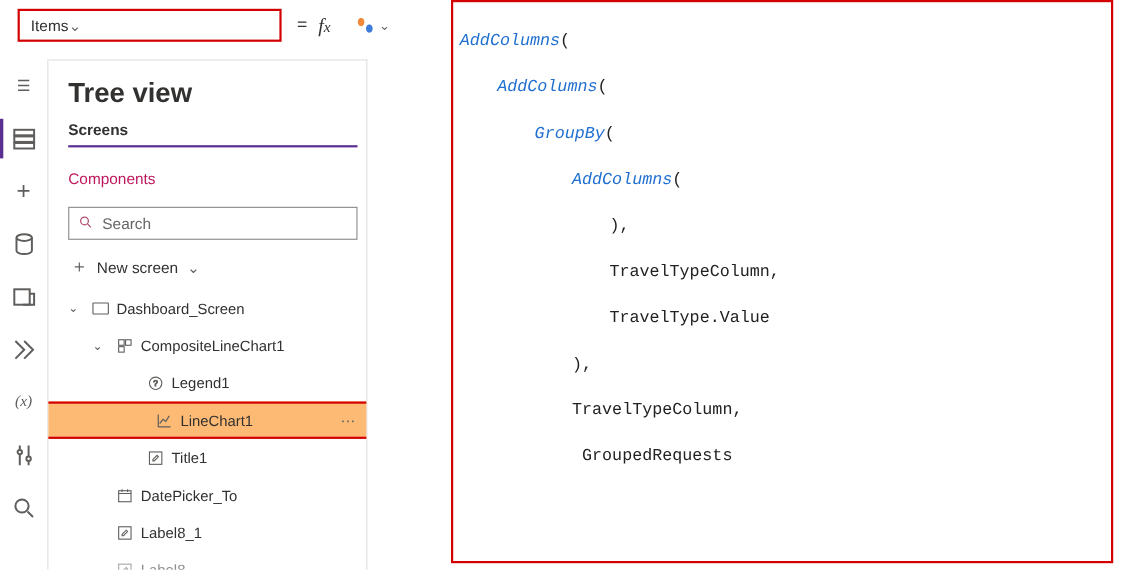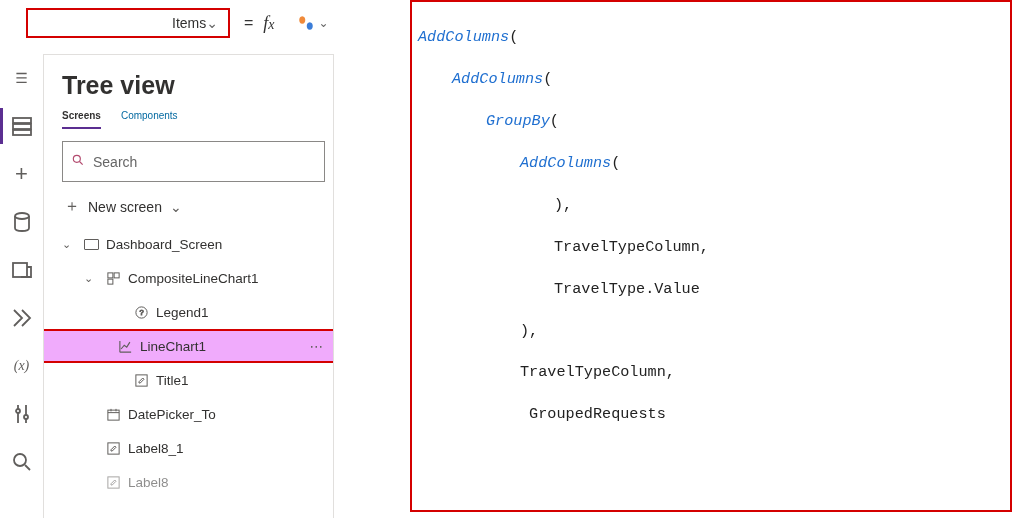--- a/index.html
+++ b/index.html
@@ -15,28 +15,28 @@
   }
   .top-bar {
     position: absolute;
     top: 0; left: 0; right: 0;
     height: 46px;
     display: flex;
     align-items: center;
     padding: 6px 10px;
   }
   .prop-dropdown {
-    width: 204px;
+    width: 240px;
     height: 30px;
     border: 2px solid #d40000;
     display: flex;
     align-items: center;
-    justify-content: flex-end;
+    justify-content: flex-start;
     padding: 0 10px;
-    margin-left: 16px;
+    margin-left: 6px;
     background: #fff;
   }
   .prop-dropdown .chev {
     color: #666;
   }
   .eq { margin: 0 10px 0 14px; color:#333; font-size:16px;}
   .fx { font-style: italic; font-family: "Times New Roman", serif; font-size: 18px; color:#333; margin-right:10px;}
   .copilot-icon {
     width:18px; height:18px;
     display:inline-block;
@@ -92,26 +92,26 @@
   }
   .tree-panel {
     position:absolute;
     top:54px; left:44px;
     width:290px; height:464px;
     border-top:1px solid #e1dfdd;
     border-right:1px solid #e1dfdd;
     padding:16px 8px 0 18px;
   }
   .tree-title { font-size:25px; font-weight:600; margin-bottom:10px;}
-  .tabs { display:flex; gap:20px; font-size:10px; margin-bottom:12px;}
-  .tab { padding-bottom:6px; color:#0369a1; cursor:pointer;}
+  .tabs { display:flex; gap:20px; font-size:14px; margin-bottom:12px;flex-direction:column;}
+  .tab { padding-bottom:6px; color:#be185d; cursor:pointer;}
   .tab.active { color:#323130; font-weight:600; border-bottom:2px solid #5b2e91;}
   .search-box {
     border:1px solid #8a8886;
-    height:41px; display:flex; align-items:center;
+    height:30px; display:flex; align-items:center;
     padding:0 8px; margin-bottom:10px; color:#666;
   }
   .search-box .mag { color:#b34b6f; margin-right:8px;}
   .newscreen {
     display:flex; align-items:center; gap:8px;
     color:#323130; padding:4px 0 10px 2px;
     font-size:14px; cursor:pointer;
   }
   .newscreen .plus { color:#605e5c; font-size:16px;}
   .tree {
@@ -122,25 +122,25 @@
     height:34px;
     gap:6px;
     padding-left:0;
     cursor:pointer;
   }
   .tree-row .caret { width:14px; color:#605e5c; font-size:11px;}
   .tree-row .iconslot { width:18px; display:flex; justify-content:center; color:#605e5c;}
   .tree-row .iconslot svg { width:15px; height:15px; }
   .pad1{padding-left:0px;} .pad2{padding-left:22px;} .pad3{padding-left:50px;}
   .tree-row.selected {
-    background:#f0abfc;
+    background:#fdba74;
     border:2px solid #d40000;
     border-left:none; border-right:none;
     margin-left:-18px; margin-right:-8px;
-    padding-left:72px;
+    padding-left:96px;
     padding-right:8px;
   }
   .tree-row .dots { margin-left:auto; color:#605e5c; letter-spacing:2px; opacity:0;}
   .tree-row.selected .dots{opacity:1;}
   .screen-outline {
     width:15px;height:11px;border:1.3px solid #605e5c;border-radius:1px;
   }
 </style>
 </head>
 <body>

